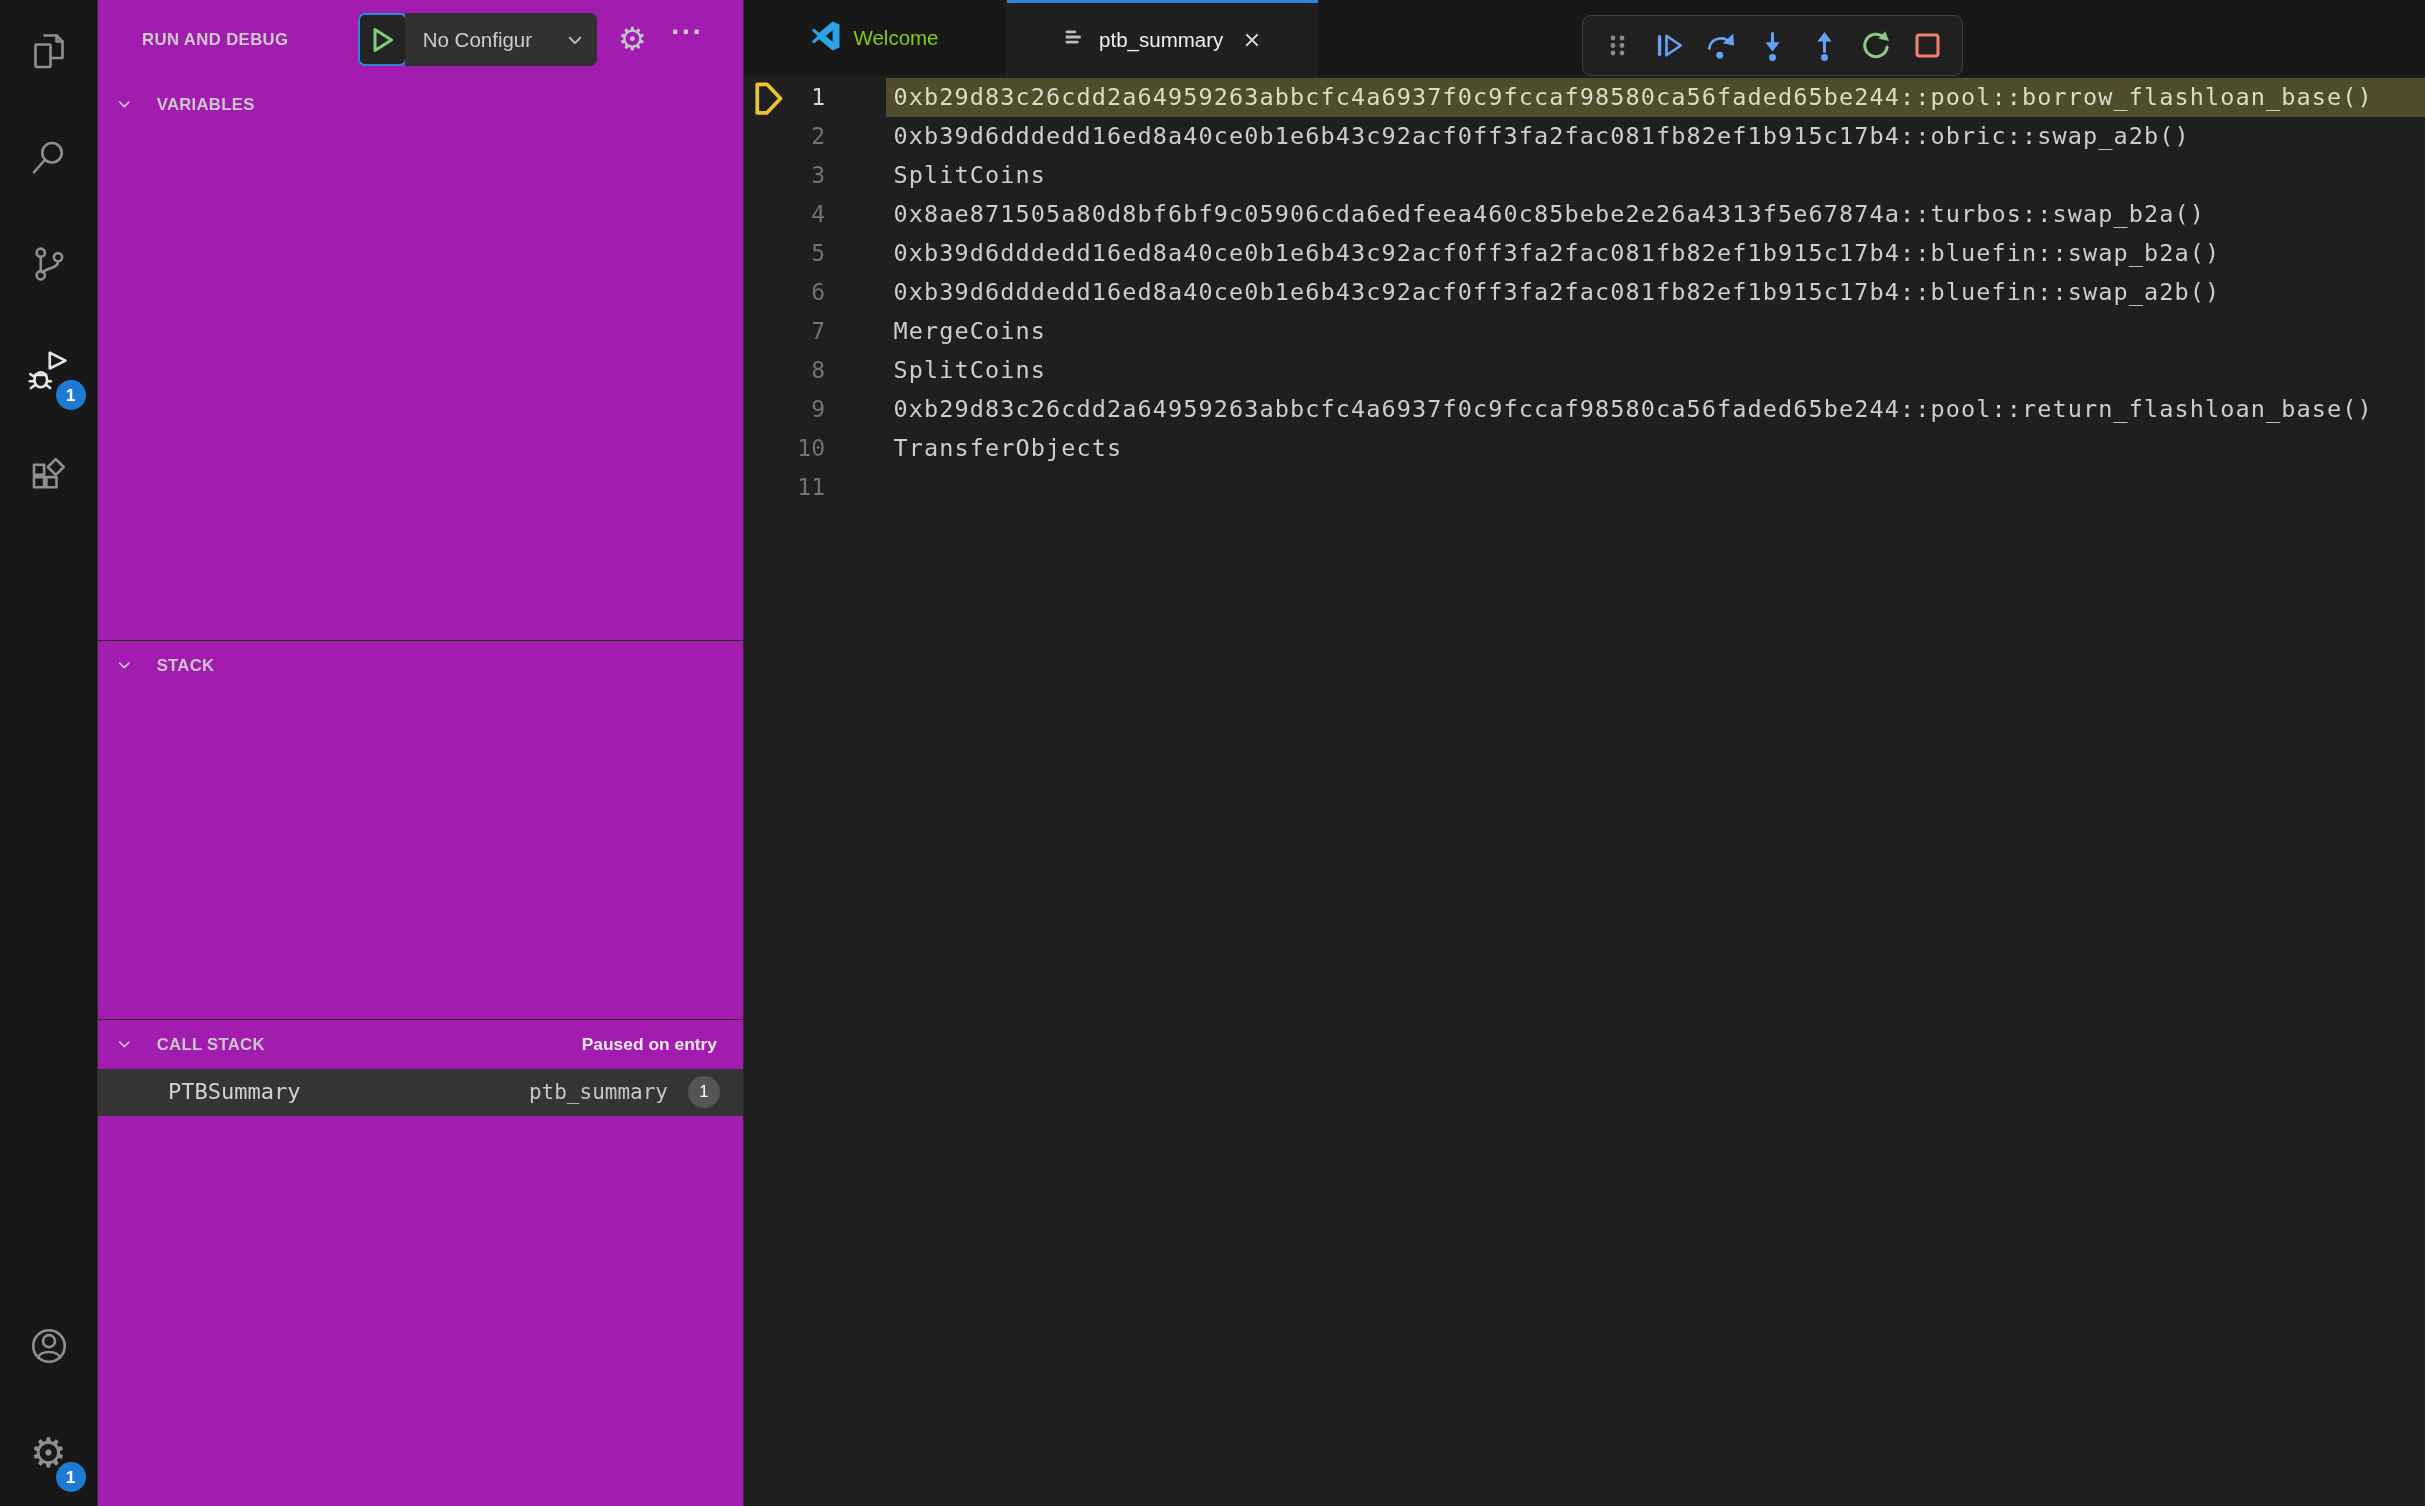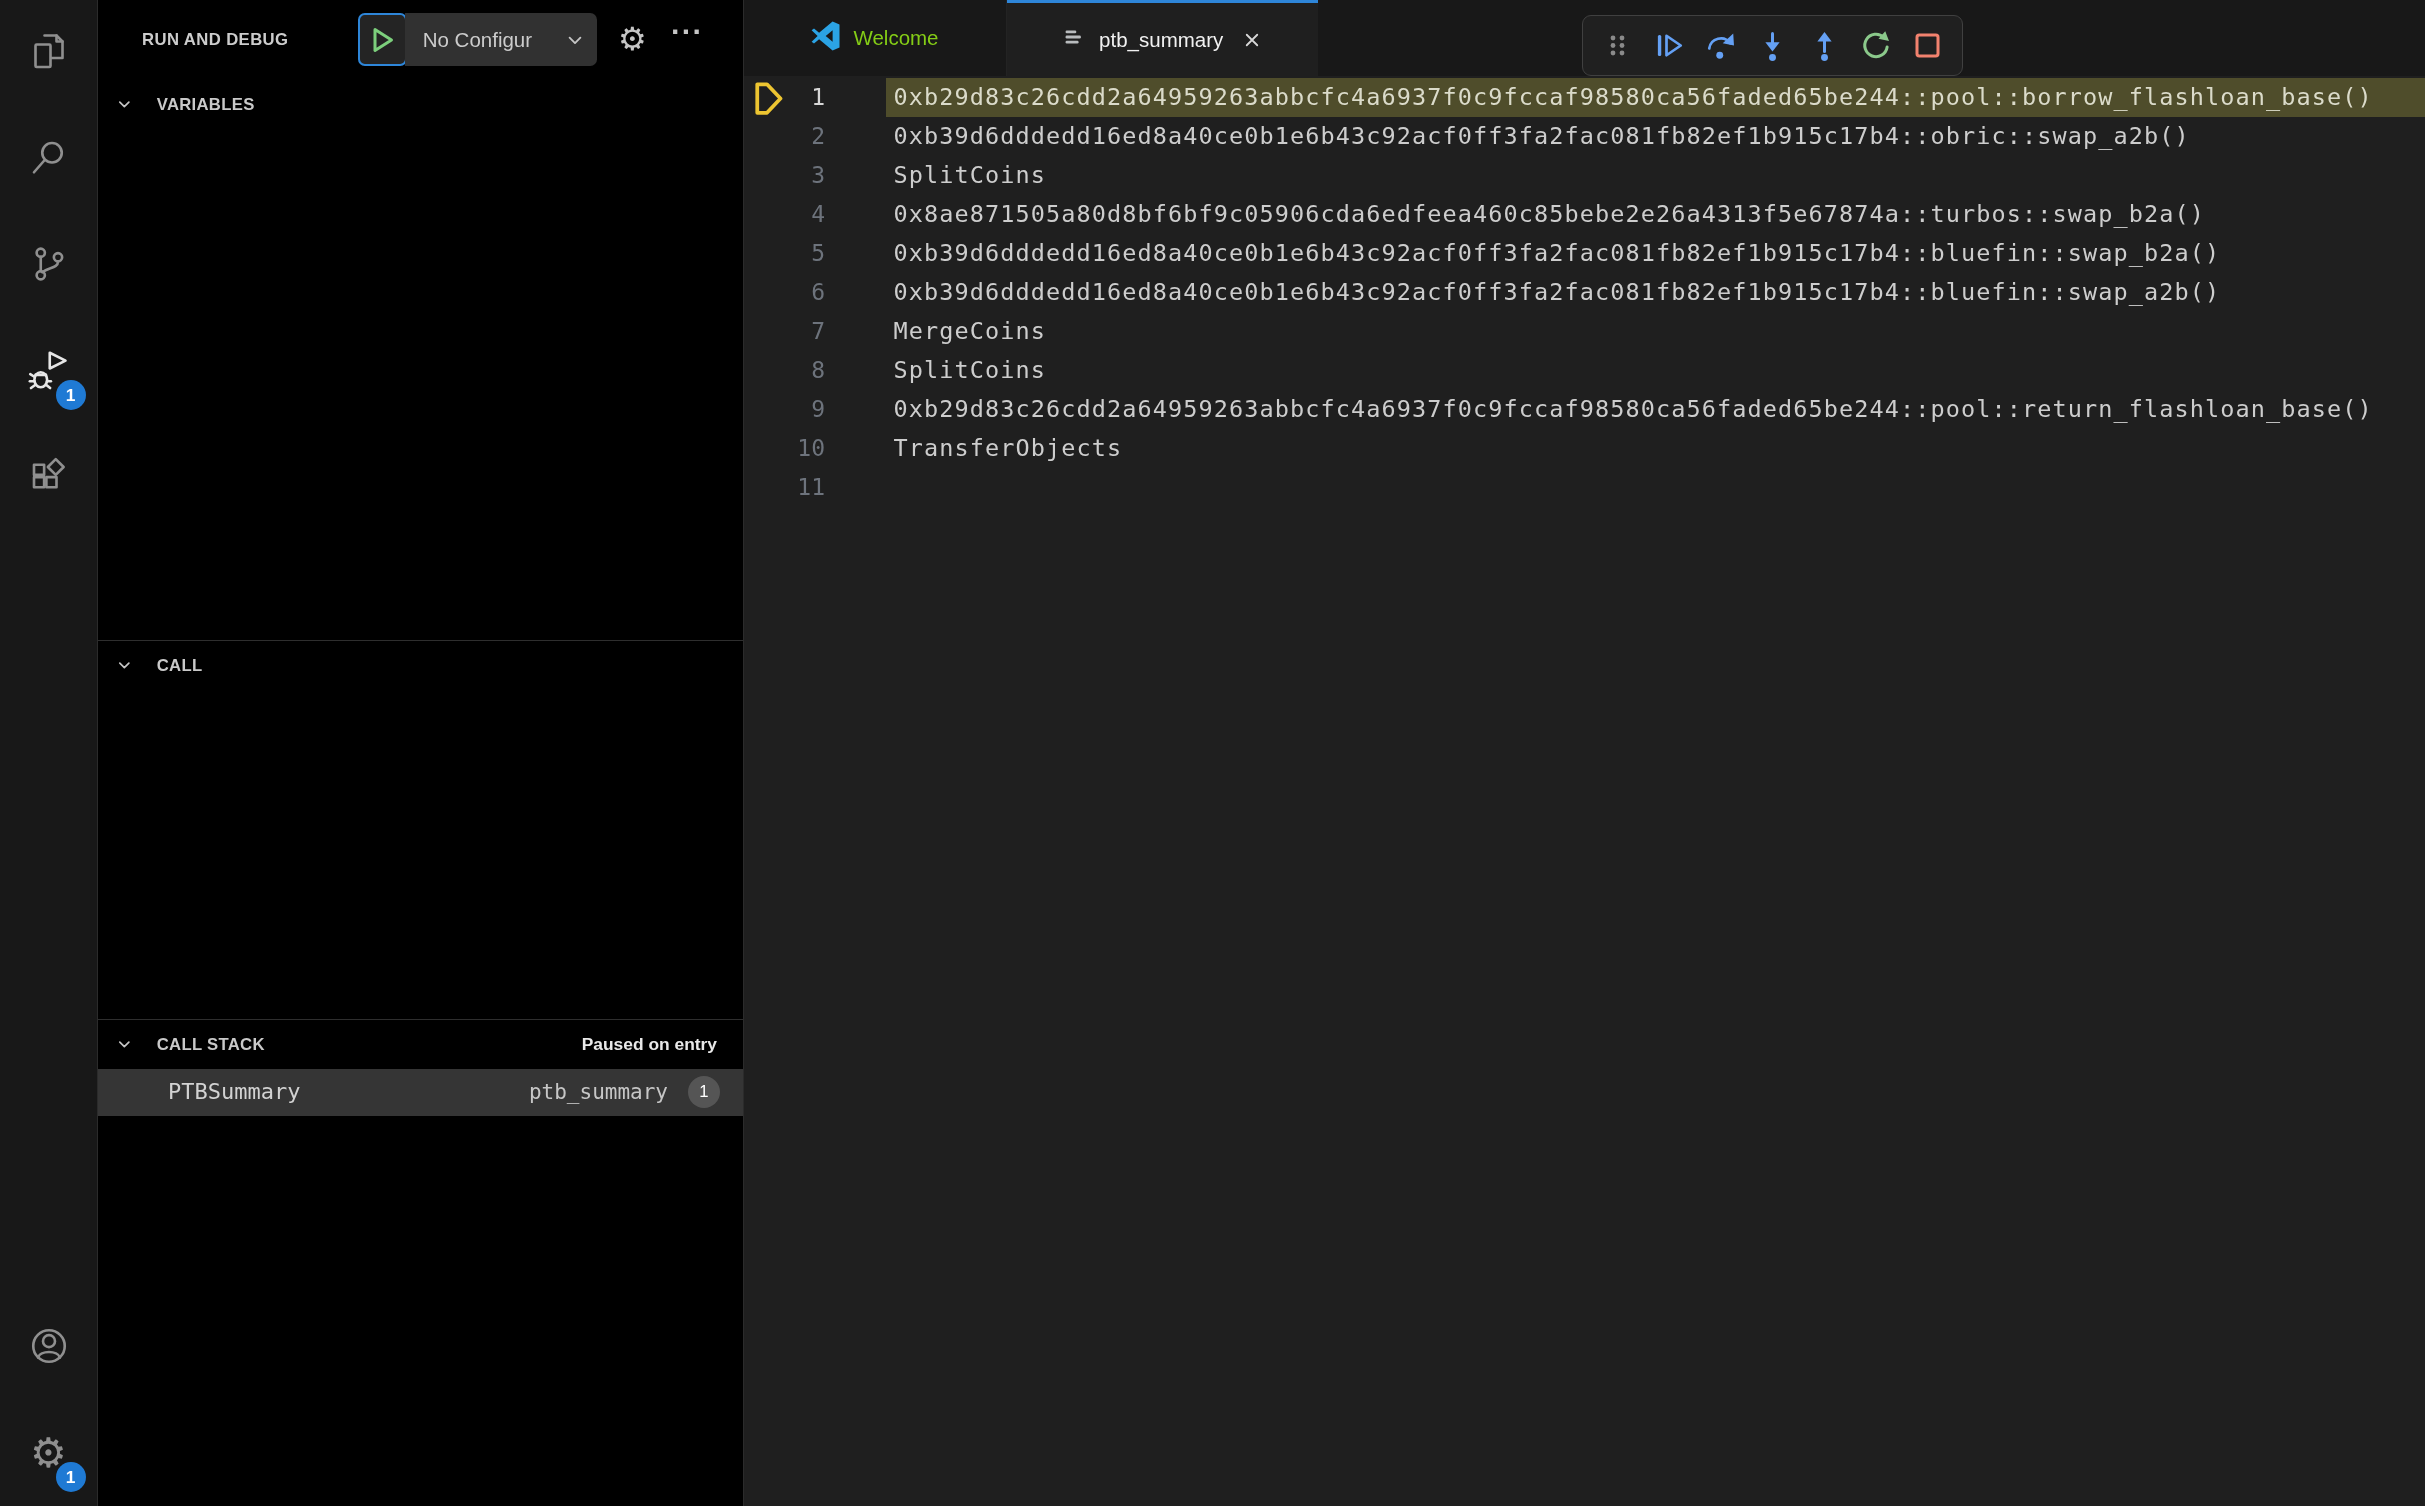--- a/index.html
+++ b/index.html
@@ -13,21 +13,21 @@
   .ab-group{display:flex;flex-direction:column}
   .ab-item{height:106px;display:flex;align-items:center;justify-content:center;position:relative;cursor:pointer}
   .ab-item svg{stroke:#8f8f8f;fill:none;stroke-width:3.5;stroke-linecap:round;stroke-linejoin:round}
   .ab-item.active svg{stroke:#e6e6e6}
   .glyph-icon{font-size:41px;color:#8f8f8f;line-height:1}
   .badge{position:absolute;right:11.4px;bottom:13.7px;width:30px;height:30px;border-radius:50%;
     background:#1f7ad4;color:#fff;font-size:17.4px;font-weight:700;
     display:flex;align-items:center;justify-content:center}
 
   
-  .sidebar{width:646px;background:#000000;border-right:0.8px solid #2b2b2b;position:relative;flex:none}
+  .sidebar{width:646px;background:#a21caf;border-right:0.8px solid #2b2b2b;position:relative;flex:none}
   .sb-title{height:80px;display:flex;align-items:center;padding-left:44px;position:relative}
   .sb-title-text{font-size:16.7px;font-weight:700;color:#cccccc;letter-spacing:0.4px;white-space:nowrap}
   .launch{position:absolute;left:260px;top:13px;height:59px;display:flex}
   .play-btn{width:49px;height:53px;background:#242424;border:2.3px solid #2e86d9;border-radius:6.8px;
     display:flex;align-items:center;justify-content:center;cursor:pointer}
   .cfg-dd{width:192px;height:53px;background:#313131;border-radius:0 6.8px 6.8px 0;margin-left:-2.3px;
     display:flex;align-items:center;padding:0 12px 0 18px;color:#cccccc;font-size:20.5px;cursor:pointer}
   .cfg-dd .cfg-label{flex:1;white-space:nowrap;overflow:hidden}
   .hdr-gear{position:absolute;left:520px;top:23px;font-size:32px;color:#c5c5c5;line-height:1;cursor:pointer}
   .hdr-dots{position:absolute;left:573px;top:16.7px;font-size:30px;color:#c5c5c5;font-weight:700;
@@ -175,21 +175,21 @@
         </svg>
         <span class="sec-lbl">VARIABLES</span>
       </div>
     </div>
 
     <div class="sec" style="top:640px;height:378px">
       <div class="sec-h">
         <svg class="chev" width="16.7" height="16.7" viewBox="0 0 22 22">
           <path d="M5 8 L11 14 L17 8" fill="none" stroke="#c5c5c5" stroke-width="2.2" stroke-linecap="round" stroke-linejoin="round"></path>
         </svg>
-        <span class="sec-lbl">CALL</span>
+        <span class="sec-lbl">STACK</span>
       </div>
     </div>
 
     <div class="sec" style="top:1019px;height:447px">
       <div class="sec-h">
         <svg class="chev" width="16.7" height="16.7" viewBox="0 0 22 22">
           <path d="M5 8 L11 14 L17 8" fill="none" stroke="#c5c5c5" stroke-width="2.2" stroke-linecap="round" stroke-linejoin="round"></path>
         </svg>
         <span class="sec-lbl">CALL STACK</span>
         <span class="paused">Paused on entry</span>

